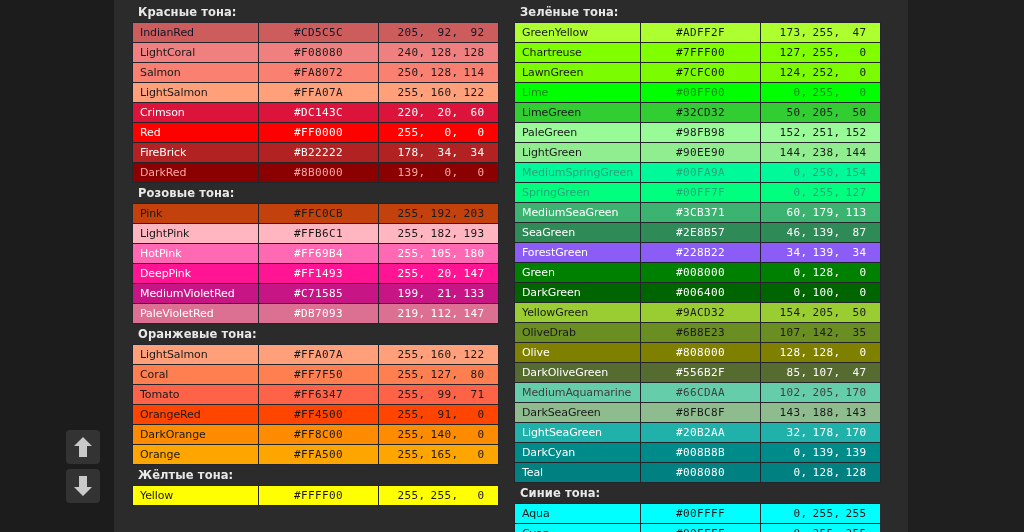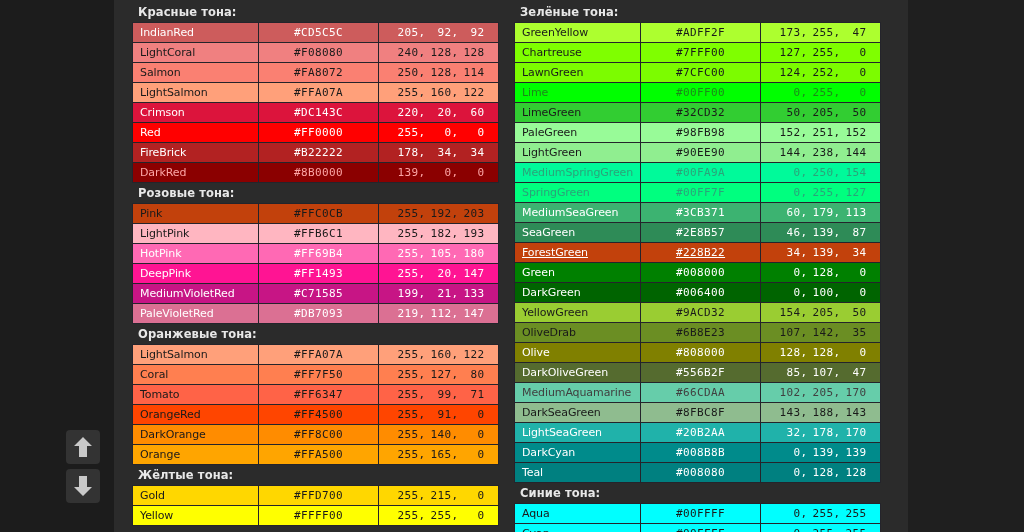--- a/index.html
+++ b/index.html
@@ -112,21 +112,21 @@
   <div class="gutter-left"></div>
   <div class="gutter-right"></div>
 
   <div class="page-surface">
     <div class="page-inner">
       <div class="content">
         <div class="col col-left">
             <div class="section-title">Красные тона:</div>
             <table class="ctab">
               <tbody>
-                <tr style="background: rgb(205, 92, 92); color: #ffffff;">
+                <tr style="background: rgb(205, 92, 92); color: #0f172a;">
                   <td class="c-name">IndianRed</td>
                   <td class="c-hex">#CD5C5C</td>
                   <td class="c-rgb"><span class="n">205</span><span class="sep">,</span><span class="n">92</span><span class="sep">,</span><span class="n">92</span></td>
                 </tr>
                 <tr style="background: rgb(240, 128, 128); color: rgb(26, 26, 26);">
                   <td class="c-name">LightCoral</td>
                   <td class="c-hex">#F08080</td>
                   <td class="c-rgb"><span class="n">240</span><span class="sep">,</span><span class="n">128</span><span class="sep">,</span><span class="n">128</span></td>
                 </tr>
                 <tr style="background: rgb(250, 128, 114); color: rgb(26, 26, 26);">
@@ -227,25 +227,20 @@
                 <tr style="background: rgb(255, 165, 0); color: rgb(26, 26, 26);">
                   <td class="c-name">Orange</td>
                   <td class="c-hex">#FFA500</td>
                   <td class="c-rgb"><span class="n">255</span><span class="sep">,</span><span class="n">165</span><span class="sep">,</span><span class="n">0</span></td>
                 </tr>
               </tbody>
             </table>
             <div class="section-title">Жёлтые тона:</div>
             <table class="ctab">
               <tbody>
-                <tr style="background: rgb(255, 215, 0); color: rgb(26, 26, 26);">
-                  <td class="c-name">Gold</td>
-                  <td class="c-hex">#FFD700</td>
-                  <td class="c-rgb"><span class="n">255</span><span class="sep">,</span><span class="n">215</span><span class="sep">,</span><span class="n">0</span></td>
-                </tr>
                 <tr style="background: rgb(255, 255, 0); color: rgb(26, 26, 26);">
                   <td class="c-name">Yellow</td>
                   <td class="c-hex">#FFFF00</td>
                   <td class="c-rgb"><span class="n">255</span><span class="sep">,</span><span class="n">255</span><span class="sep">,</span><span class="n">0</span></td>
                 </tr>
               </tbody>
             </table>
           </div>
         <div class="col col-right">
             <div class="section-title">Зелёные тона:</div>
@@ -299,21 +294,21 @@
                 <tr style="background: rgb(60, 179, 113); color: rgb(255, 255, 255);">
                   <td class="c-name">MediumSeaGreen</td>
                   <td class="c-hex">#3CB371</td>
                   <td class="c-rgb"><span class="n">60</span><span class="sep">,</span><span class="n">179</span><span class="sep">,</span><span class="n">113</span></td>
                 </tr>
                 <tr style="background: rgb(46, 139, 87); color: rgb(255, 255, 255);">
                   <td class="c-name">SeaGreen</td>
                   <td class="c-hex">#2E8B57</td>
                   <td class="c-rgb"><span class="n">46</span><span class="sep">,</span><span class="n">139</span><span class="sep">,</span><span class="n">87</span></td>
                 </tr>
-                <tr style="background: #c2410c; color: rgb(255, 255, 255); text-decoration: underline;">
+                <tr style="background: #8b5cf6; color: rgb(255, 255, 255);">
                   <td class="c-name">ForestGreen</td>
                   <td class="c-hex">#228B22</td>
                   <td class="c-rgb"><span class="n">34</span><span class="sep">,</span><span class="n">139</span><span class="sep">,</span><span class="n">34</span></td>
                 </tr>
                 <tr style="background: rgb(0, 128, 0); color: rgb(255, 255, 255);">
                   <td class="c-name">Green</td>
                   <td class="c-hex">#008000</td>
                   <td class="c-rgb"><span class="n">0</span><span class="sep">,</span><span class="n">128</span><span class="sep">,</span><span class="n">0</span></td>
                 </tr>
                 <tr style="background: rgb(0, 100, 0); color: rgb(255, 255, 255);">

